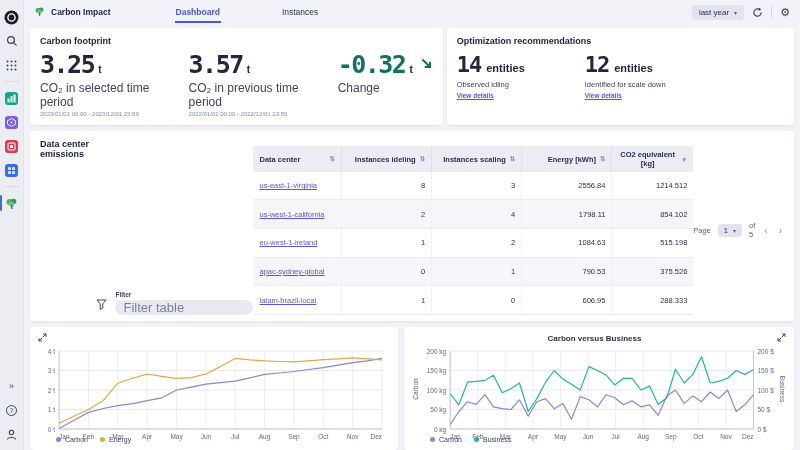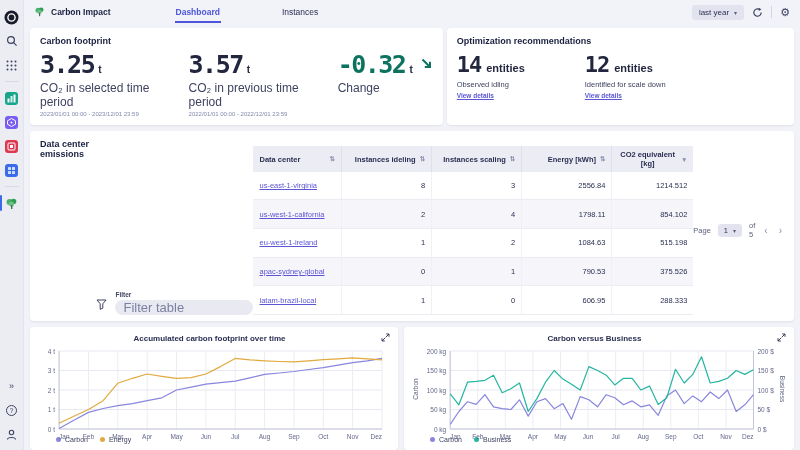--- a/index.html
+++ b/index.html
@@ -387,21 +387,20 @@
       </span>
       <span>of 5</span>
       <span class="pager-btn">‹</span>
       <span class="pager-btn">›</span>
     </div>
   </section>
 
   <div class="row3">
     <section class="card chart-card left">
       <div class="chart-head">
-        <span class="chart-title">Accumulated carbon footprint over time</span>
         <span class="expand">
           <svg width="9" height="9">
               <path d="M5.2 1 H8 V3.8 M8 1 L4.8 4.2 M3.8 8 H1 V5.2 M1 8 L4.2 4.8" fill="none" stroke="#3c4161" stroke-width="1"></path>
             </svg>
         </span>
       </div>
       <div class="chart-body"><svg width="352" height="95">
             <line x1="21.1" y1="83" x2="344" y2="83" stroke="#e7e8f1" stroke-width="1"></line>
             <text x="17.1" y="85.5" text-anchor="end" font-size="6.5" fill="#63688a">0 t</text>
             <line x1="21.1" y1="63.5" x2="344" y2="63.5" stroke="#e7e8f1" stroke-width="1"></line>

